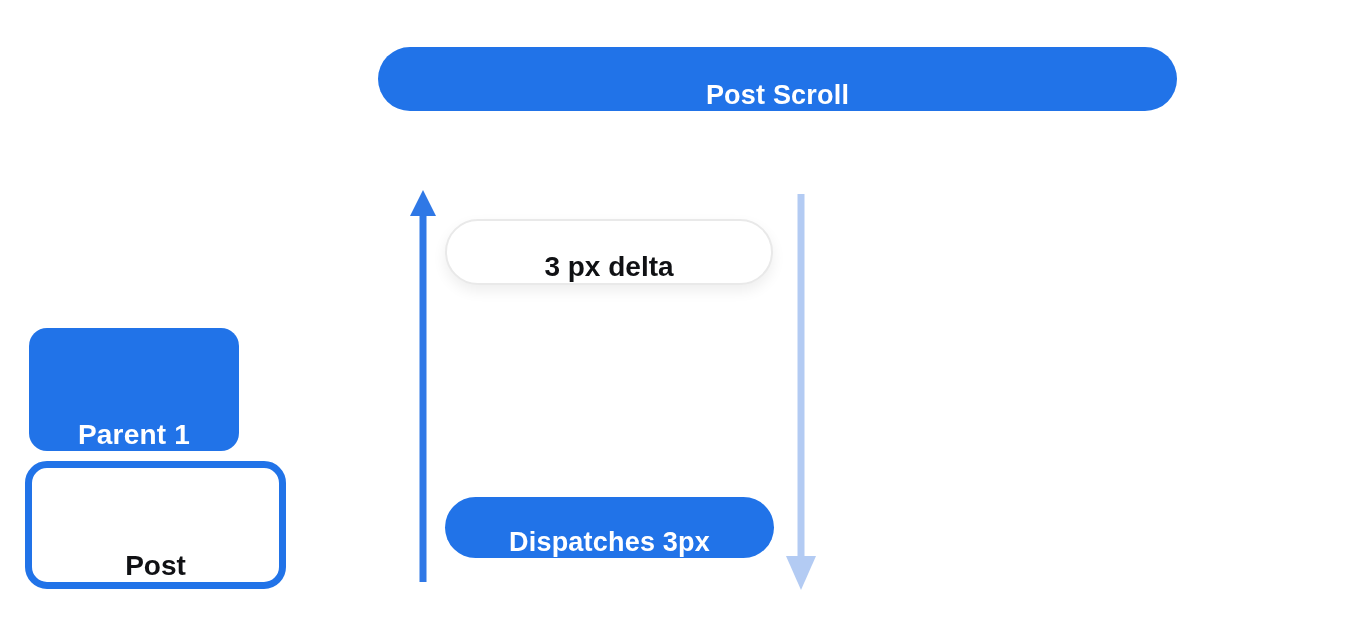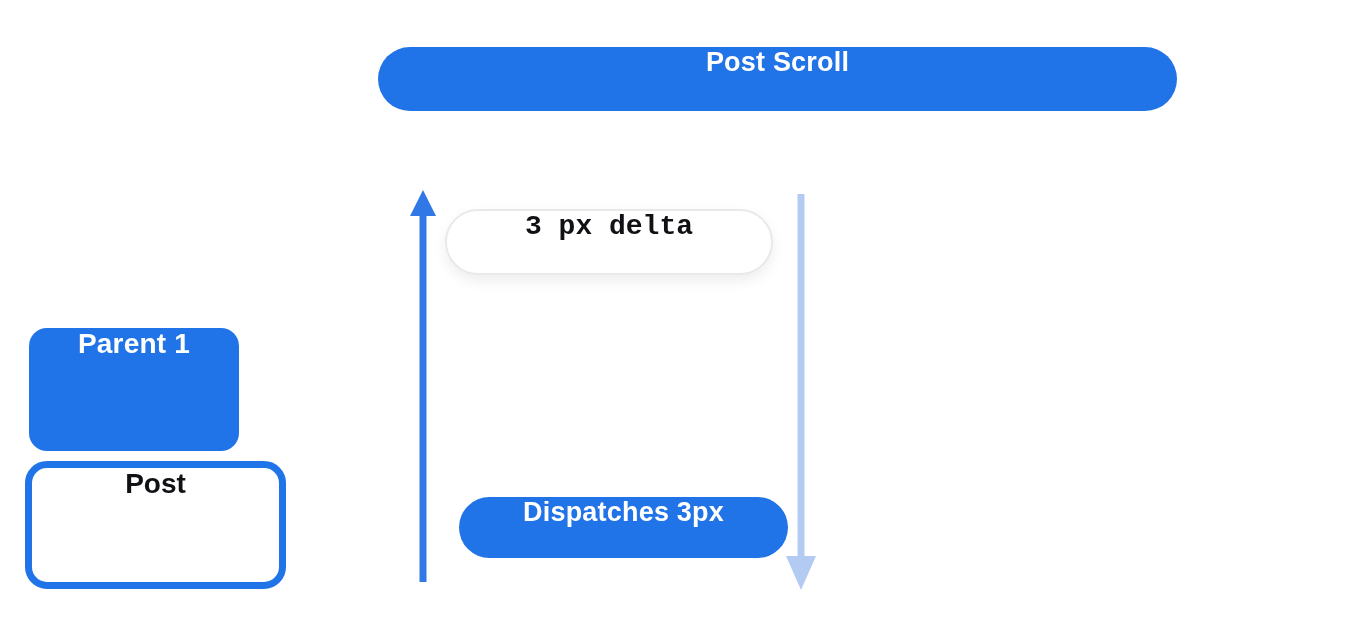--- a/index.html
+++ b/index.html
@@ -20,21 +20,21 @@
   .canvas {
     position: relative;
     width: 1346px;
     height: 624px;
     background: var(--background);
     overflow: hidden;
   }
   .pill, .node {
     position: absolute;
     display: flex;
-    align-items: flex-start;
+    align-items: flex-end;
     justify-content: center;
     text-align: center;
   }
   
   .header-pill {
     left: 378px; top: 47px;
     width: 799px; height: 64px;
     background: var(--primary-blue);
     border-radius: 32px;
     color: var(--text-light);
@@ -55,31 +55,31 @@
     left: 25px; top: 461px;
     width: 261px; height: 128px;
     background: var(--background);
     border: 7px solid var(--primary-blue);
     border-radius: 22px;
     color: var(--text-dark);
     font-size: 28px; font-weight: 600;
   }
   
   .delta-pill {
-    left: 445px; top: 209px;
+    left: 445px; top: 219px;
     width: 328px; height: 66px;
     background: var(--background);
     border: 2px solid var(--pill-border);
     border-radius: 33px;
     box-shadow: 0 6px 14px rgba(0,0,0,0.07);
     color: var(--text-dark);
-    font-size: 28px; font-weight: 600; font-family: Liberation Mono, monospace;
+    font-size: 28px; font-weight: 600;
   }
   .dispatch-pill {
-    left: 459px; top: 497px;
+    left: 445px; top: 497px;
     width: 329px; height: 61px;
     background: var(--primary-blue);
     border-radius: 31px;
     color: var(--text-light);
     font-size: 27px; font-weight: 700;
     letter-spacing: 0.2px;
   }
   
   .arrow { position: absolute; display: block; }
   .arrow-up   { left: 406px; top: 190px; }

